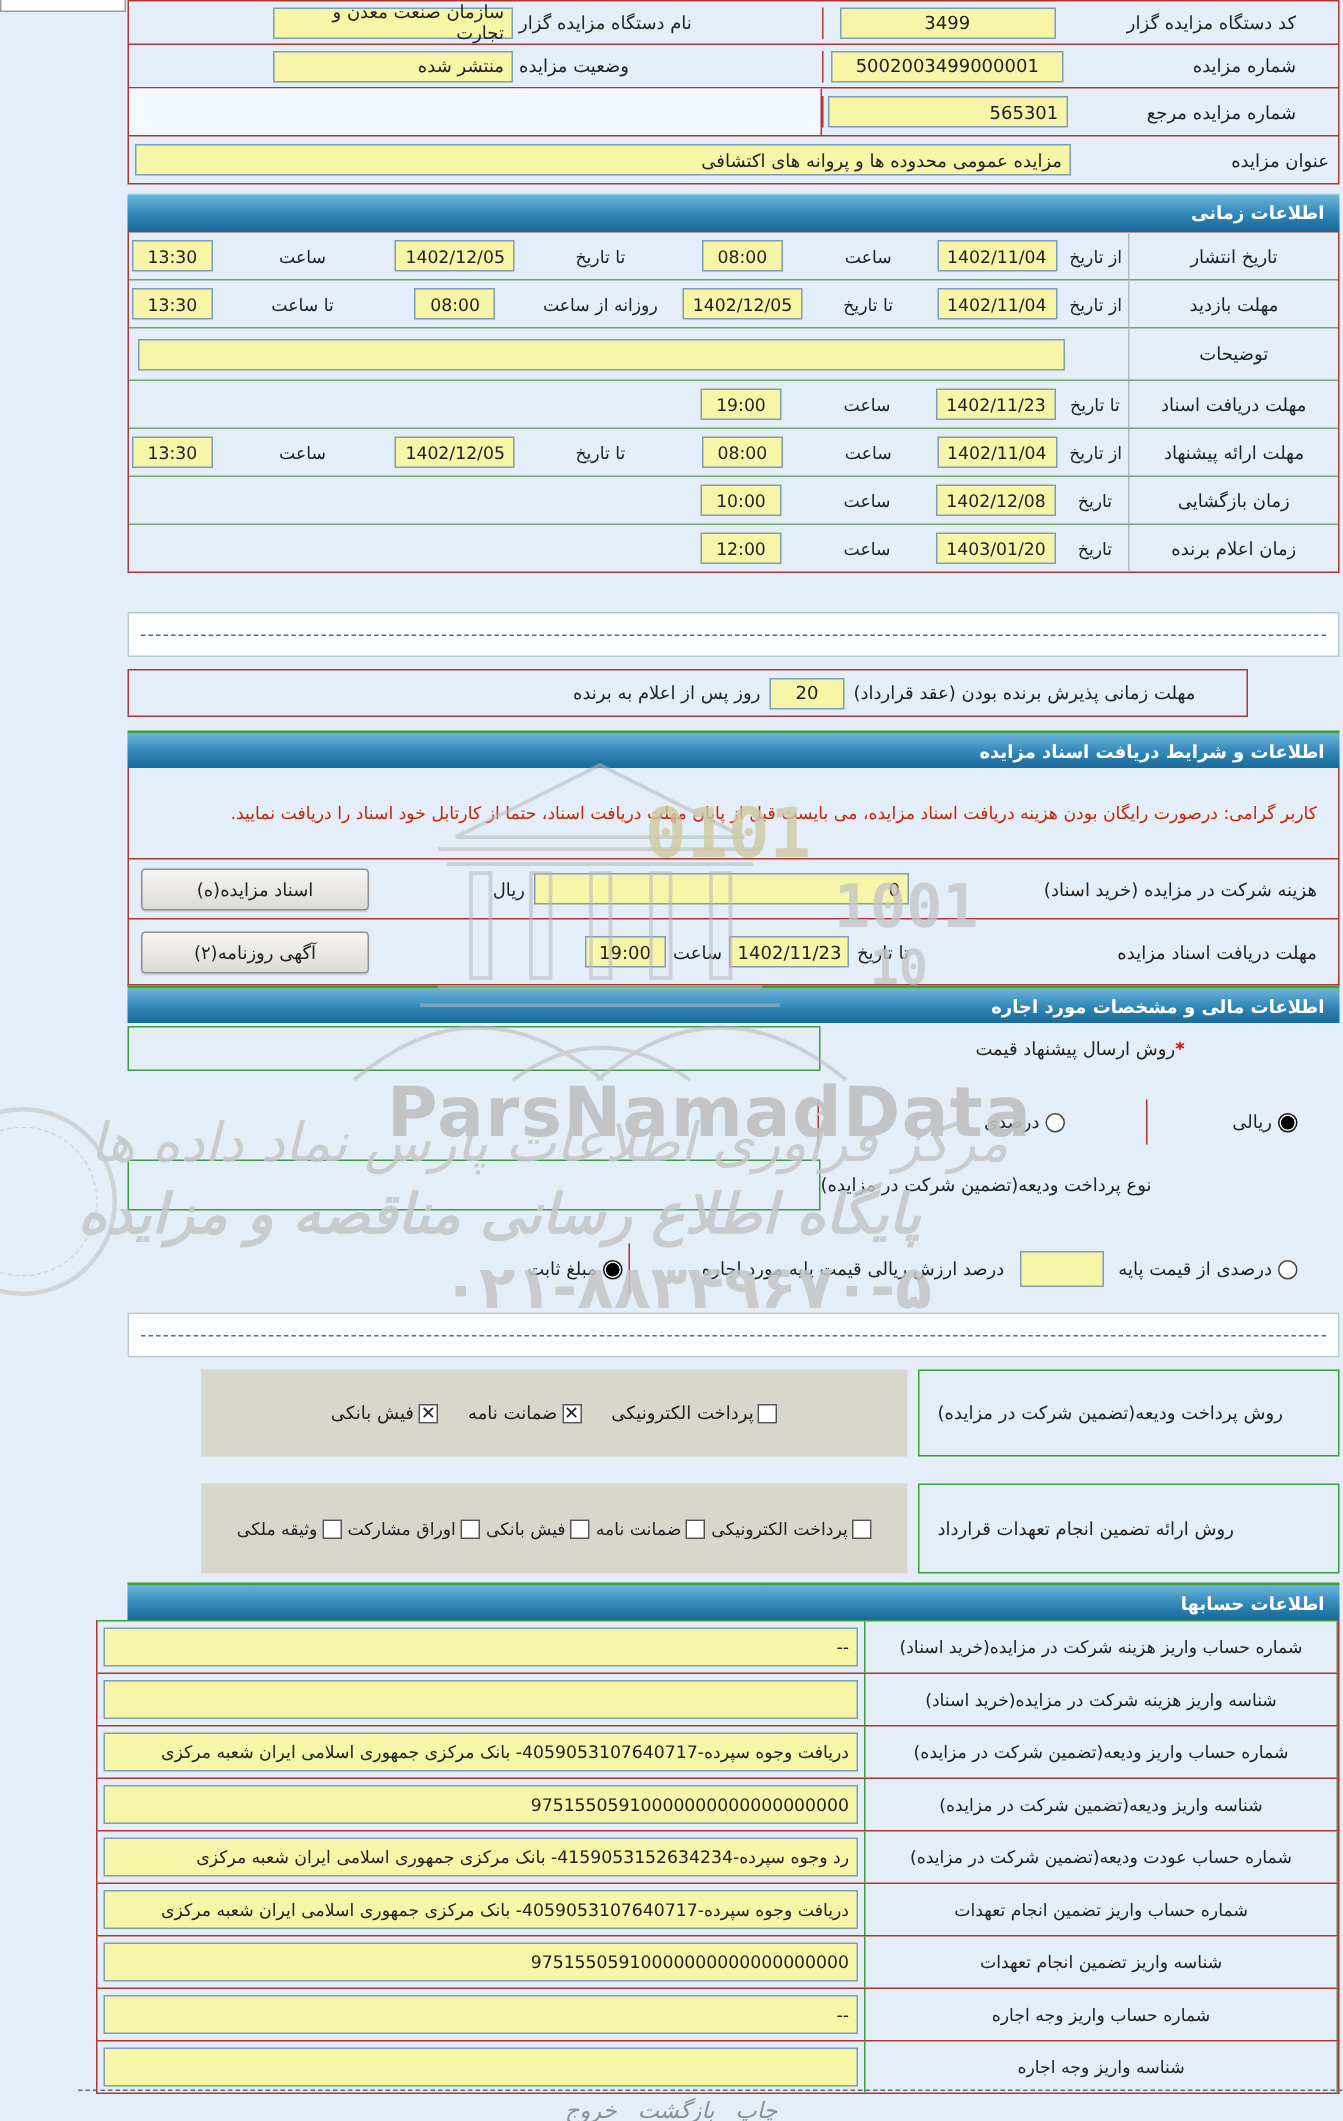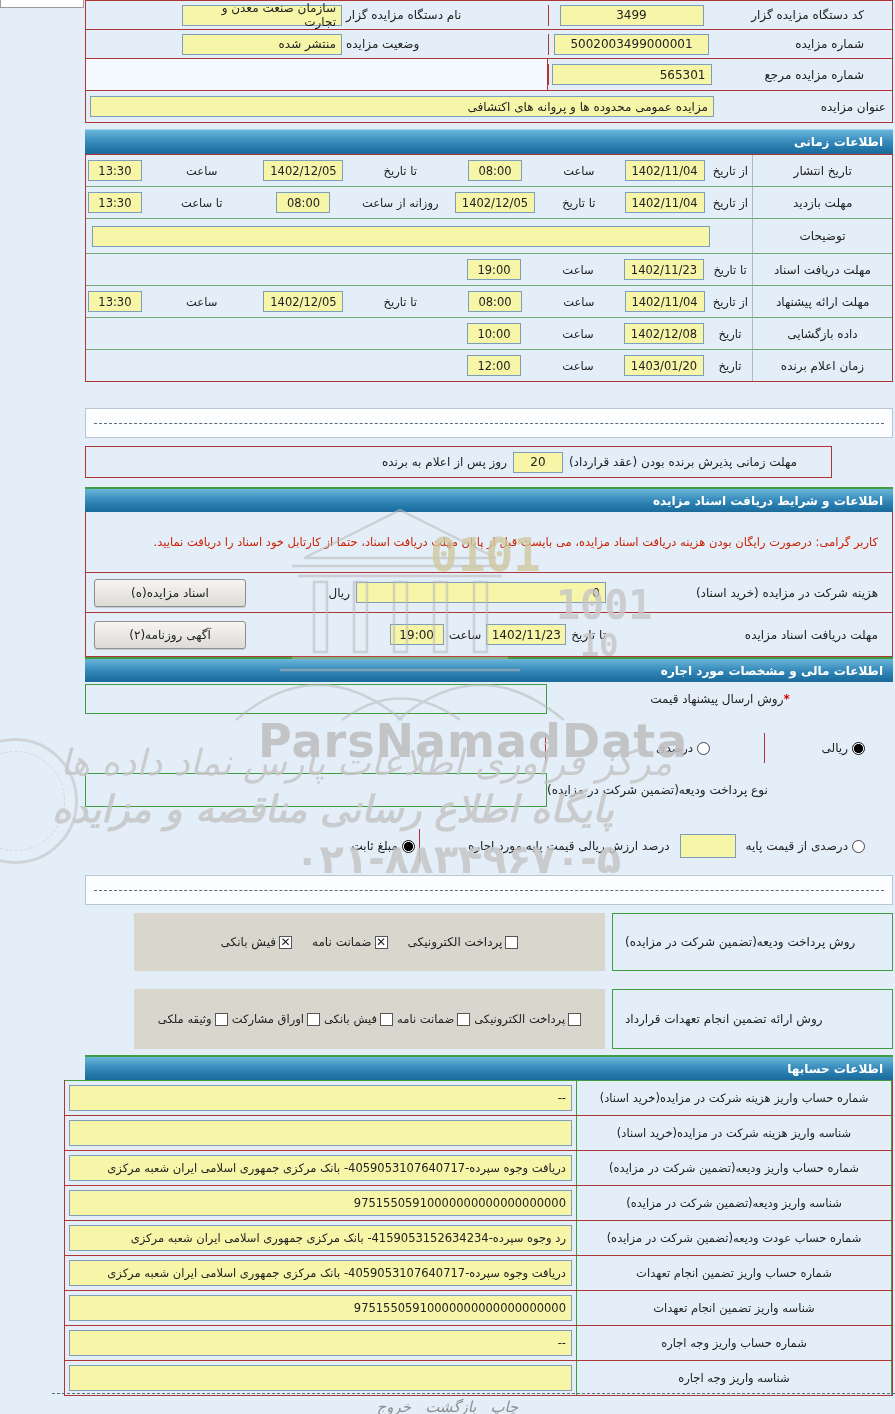--- a/index.html
+++ b/index.html
@@ -211,21 +211,21 @@
       <div class="tc w86">
           <span class="ylw ltr d80">1402/12/05</span>
         </div>
       <div class="tc w112">ساعت</div>
       <div class="tc w56">
           <span class="ylw ltr d56">13:30</span>
         </div>
       <div class="tfill"></div>
     </div>
     <div class="trow">
-      <div class="tlabel">داده بازگشایی</div>
+      <div class="tlabel">زمان بازگشایی</div>
       <div class="tc w42">تاریخ</div>
       <div class="tc w86">
           <span class="ylw ltr d80">1402/12/08</span>
         </div>
       <div class="tc w84">ساعت</div>
       <div class="tc w84">
           <span class="ylw ltr d56">10:00</span>
         </div>
       <div class="tfill"></div>
     </div>

